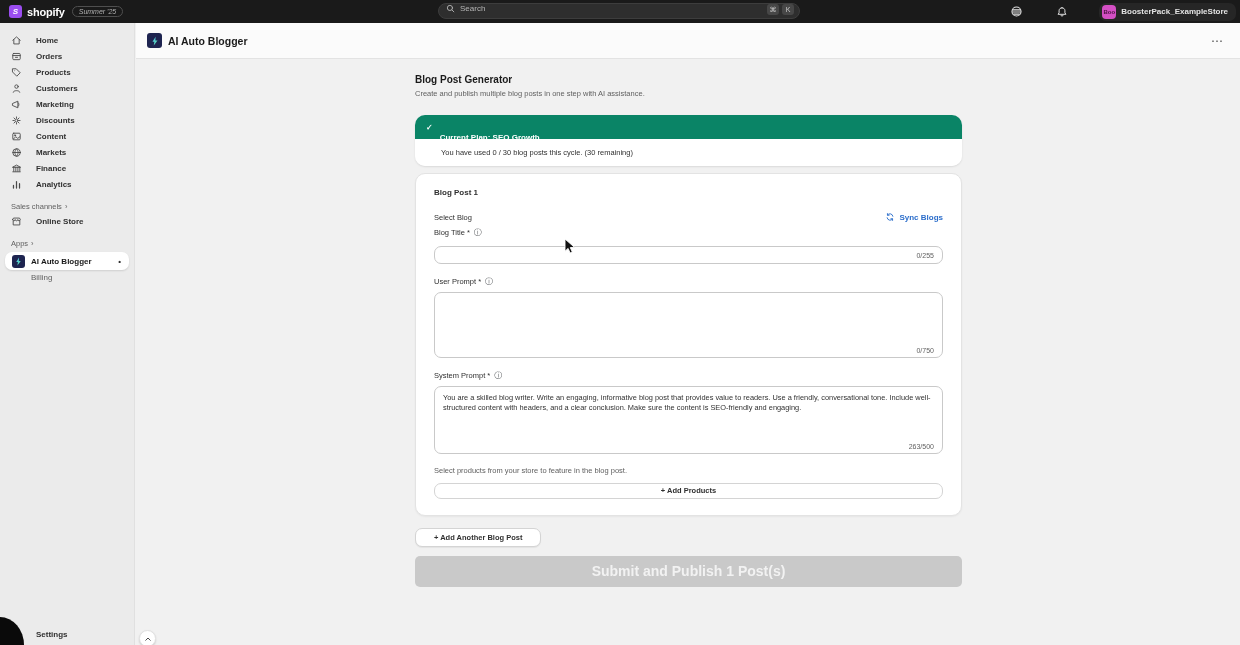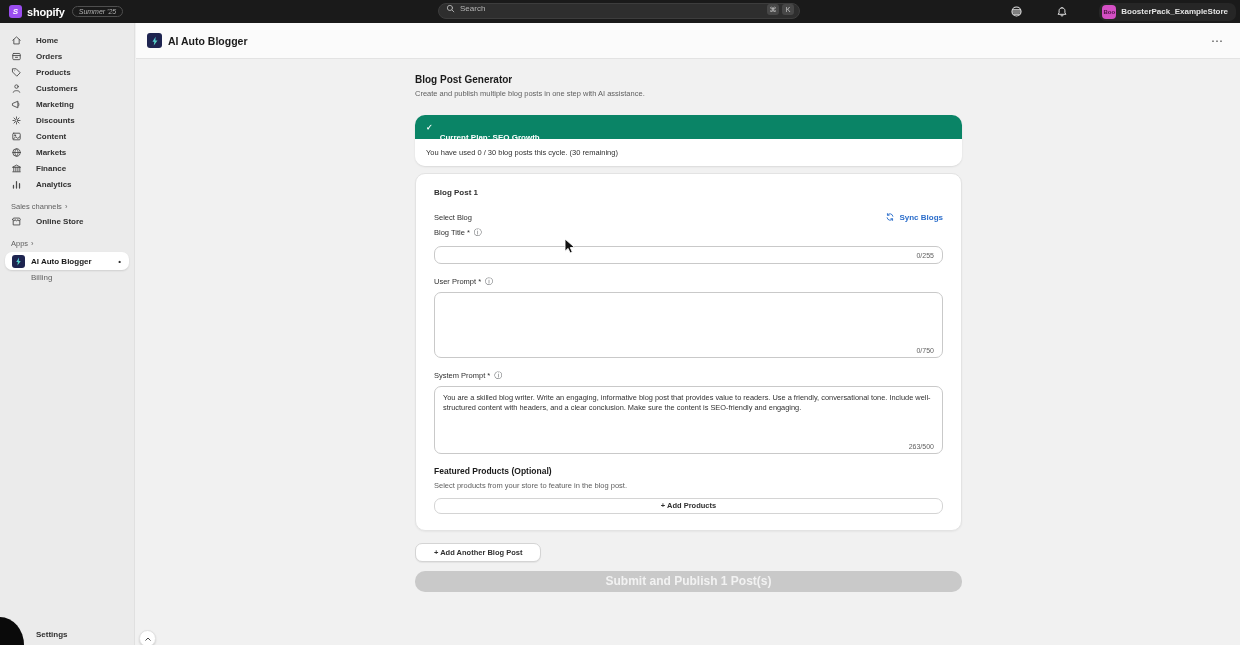--- a/index.html
+++ b/index.html
@@ -44,42 +44,42 @@
   
   .content { position:absolute; left:136px; top:59px; width:1104px; height:586px; background:#f1f1f1; }
   .col { position:absolute; left:279px; top:15px; width:547px; }
   .page-title { font-size:10px; font-weight:bold; color:#1a1a1a; }
   .page-sub { font-size:7.5px; color:#616161; margin-top:4px; }
 
   .plan-card { margin-top:17px; border-radius:10px; overflow:hidden; box-shadow:0 1px 2px rgba(0,0,0,0.1); }
   .plan-head { background:#0a8466; height:24px; display:flex; align-items:center; gap:7px; padding:0 11px; color:#fff; }
   .plan-check { font-size:8px; font-weight:bold; }
   .plan-title { font-size:8px; font-weight:bold;margin-top:20px; }
-  .plan-body { background:#fff; padding:9px 11px; font-size:7.5px; color:#303030; }
+  .plan-body { background:#fff; padding:9px 26px; font-size:7.5px; color:#303030; }
 
   .post-card { margin-top:7px; background:#fff; border:1px solid #e3e3e3; border-radius:10px; padding:14px 18px 16px; box-shadow:0 1px 2px rgba(0,0,0,0.05); }
   .post-title { font-size:8px; font-weight:bold; color:#303030; margin-bottom:15px; }
   .label-row { display:flex; align-items:center; justify-content:space-between; margin-bottom:5px; }
   .f-label { font-size:7.5px; color:#303030; display:flex; align-items:center; gap:4px; }
   .info-ic { font-size:8px; color:#5c5f62; }
   .sync-link { display:flex; align-items:center; gap:4px; color:#2c6ecb; font-size:8px; font-weight:bold; cursor:pointer; }
   .select-box { height:19px; border:1px solid #aeb4b9; border-radius:7px; background:#fdfdfd; display:flex; align-items:center; justify-content:space-between; padding:0 8px; font-size:8px; color:#303030; margin-bottom:12px; cursor:pointer; }
   .ti-wrap { position:relative; margin-bottom:12px; }
   .ti { width:100%; height:18px; border:1px solid #c9c9c9; border-radius:7px; background:#fff; padding:0 34px 0 8px; font-size:8px; font-family:"Liberation Sans",sans-serif; color:#303030; outline:none; }
   .counter { position:absolute; right:9px; bottom:4px; font-size:7px; color:#616161; pointer-events:none; }
   .ta-wrap { position:relative; margin-bottom:12px; }
   .ta { width:100%; display:block; border:1px solid #c9c9c9; border-radius:7px; background:#fff; padding:6px 8px 14px; font-size:7.4px; line-height:10px; font-family:"Liberation Sans",sans-serif; color:#303030; resize:none; outline:none; }
   .ta.user { height:66px; }
   .ta.system { height:68px; }
   .feat-title { font-size:8.5px; font-weight:bold; color:#1a1a1a; margin-bottom:5px; }
   .feat-sub { font-size:7.5px; color:#616161; margin-bottom:8px; }
   .add-products-btn { height:16px; border:1px solid #d4d4d4; border-radius:7px; background:#fff; display:flex; align-items:center; justify-content:center; font-size:7.5px; font-weight:bold; color:#303030; cursor:pointer; }
 
   .add-another-btn { margin-top:12px; display:inline-block; padding:4px 18px; background:#fff; border:1px solid #d4d4d4; border-radius:7px; box-shadow:0 1px 1px rgba(0,0,0,0.06); font-size:7.5px; font-weight:bold; color:#303030; cursor:pointer; }
-  .submit-btn { margin-top:9px; height:21px; width:100%; background:#c9c9c9; border:none; border-radius:10px; color:#f2f2f2; font-size:12px; font-weight:bold; font-family:"Liberation Sans",sans-serif; cursor:not-allowed; }
+  .submit-btn { margin-top:9px; height:31px; width:100%; background:#c9c9c9; border:none; border-radius:5px; color:#f2f2f2; font-size:14px; font-weight:bold; font-family:"Liberation Sans",sans-serif; cursor:not-allowed; }
 
   .cursor { position:absolute; left:563px; top:238px; z-index:60; pointer-events:none; }
 </style>
 </head>
 <body>
 
 <div class="topbar">
   <div class="logo-wrap">
     <span class="bag">S</span>
     <span class="wordmark">shopify</span>
@@ -311,21 +311,20 @@
         <span class="f-label">
           <span>System Prompt *</span>
           <span class="info-ic">ⓘ</span>
         </span>
       </div>
       <div class="ta-wrap">
         <textarea class="ta system" style="">You are a skilled blog writer. Write an engaging, informative blog post that provides value to readers. Use a friendly, conversational tone. Include well-structured content with headers, and a clear conclusion. Make sure the content is SEO-friendly and engaging.</textarea>
         <span class="counter">263/500</span>
       </div>
 
-      <div class="feat-title">Featured Products (Optional)</div>
       <div class="feat-sub">Select products from your store to feature in the blog post.</div>
       <div class="add-products-btn">
         <span>+ Add Products</span>
       </div>
     </section>
 
     <div class="add-another-btn">
       <span>+ Add Another Blog Post</span>
     </div>
 

